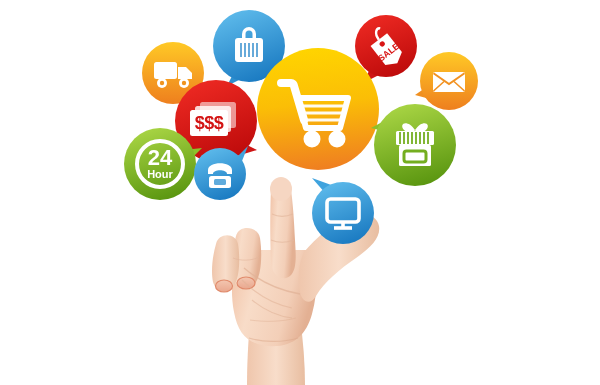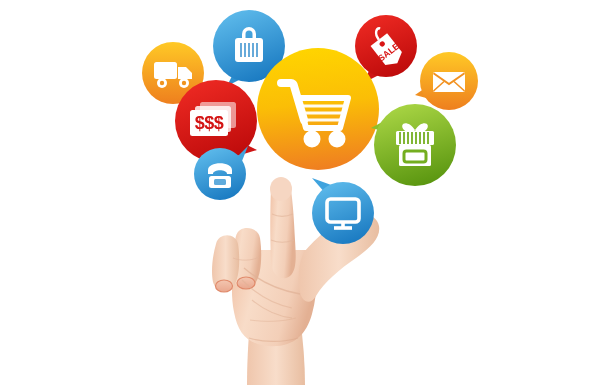--- a/index.html
+++ b/index.html
@@ -252,20 +252,37 @@
           <line x1="46" y1="28" x2="46" y2="40"></line>
           <line x1="50" y1="28" x2="50" y2="40"></line>
           <line x1="54" y1="28" x2="54" y2="40"></line>
         </g>
         <rect x="25" y="41" width="32" height="21" rx="1.5" fill="#ffffff"></rect>
         <rect x="30" y="47" width="22" height="11" rx="2.5" fill="none" stroke="#74AE20" stroke-width="3"></rect>
       </g>
     </svg>
   </div>
 
+  <div class="bubble" style="left:124px;top:128px;width:72px;height:72px;">
+    <svg viewBox="0 0 72 72">
+      <defs>
+        <linearGradient id="g24" x1="0.3" y1="0" x2="0.6" y2="1">
+          <stop offset="0%" stop-color="#A9D544"></stop>
+            <stop offset="100%" stop-color="#5A9610"></stop>
+        </linearGradient>
+      </defs>
+      <path d="M60,22 L78,20 L64,34 Z" fill="#8CC02C"></path>
+      <circle cx="36" cy="36" r="36" fill="url(#g24)"></circle>
+      <g>
+        <circle cx="36" cy="36" r="23" fill="none" stroke="#ffffff" stroke-width="4"></circle>
+        <text class="hr-num" x="36" y="37" text-anchor="middle" font-size="22" fill="#ffffff">24</text>
+        <text class="hr-word" x="36" y="50" text-anchor="middle" font-size="11" fill="#ffffff">Hour</text>
+      </g>
+    </svg>
+  </div>
 
   <div class="bubble" style="left:194px;top:148px;width:52px;height:52px;">
     <svg viewBox="0 0 52 52">
       <defs>
         <linearGradient id="gTel" x1="0.2" y1="0" x2="0.6" y2="1">
           <stop offset="0%" stop-color="#5FBCEC"></stop>
             <stop offset="100%" stop-color="#1B7BC2"></stop>
         </linearGradient>
       </defs>
       <path d="M40,12 L54,-2 L46,18 Z" fill="#3FA3DE"></path>

